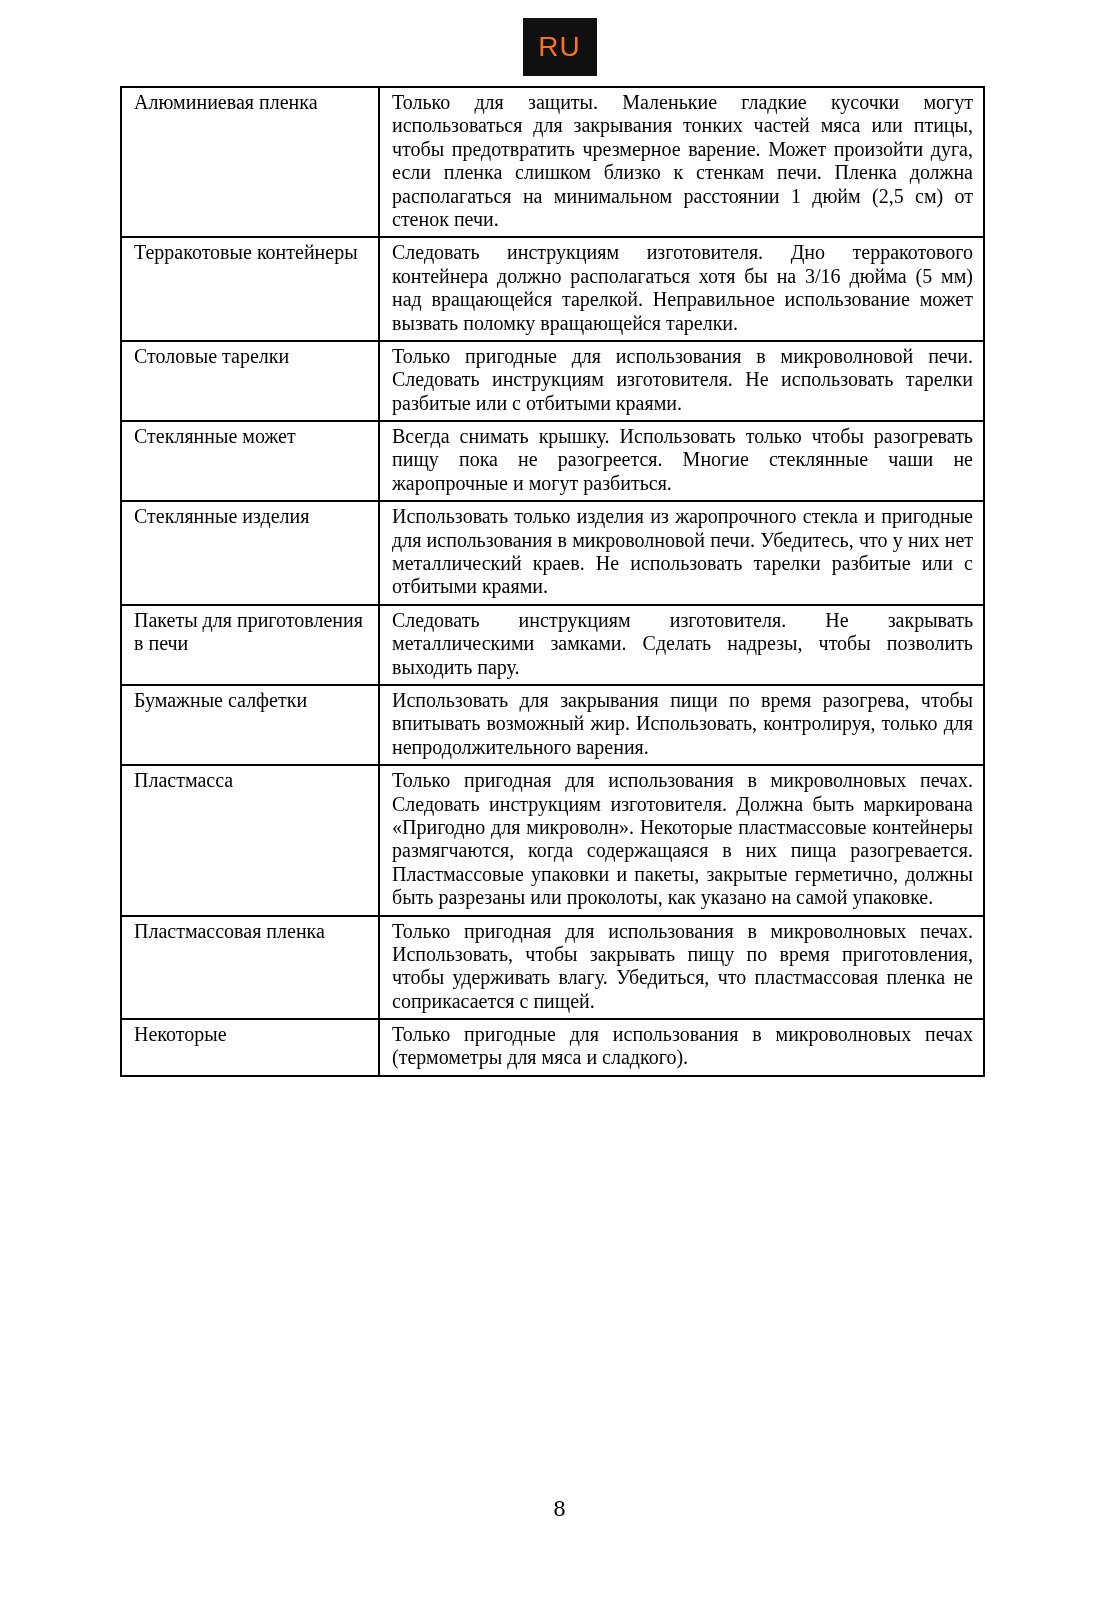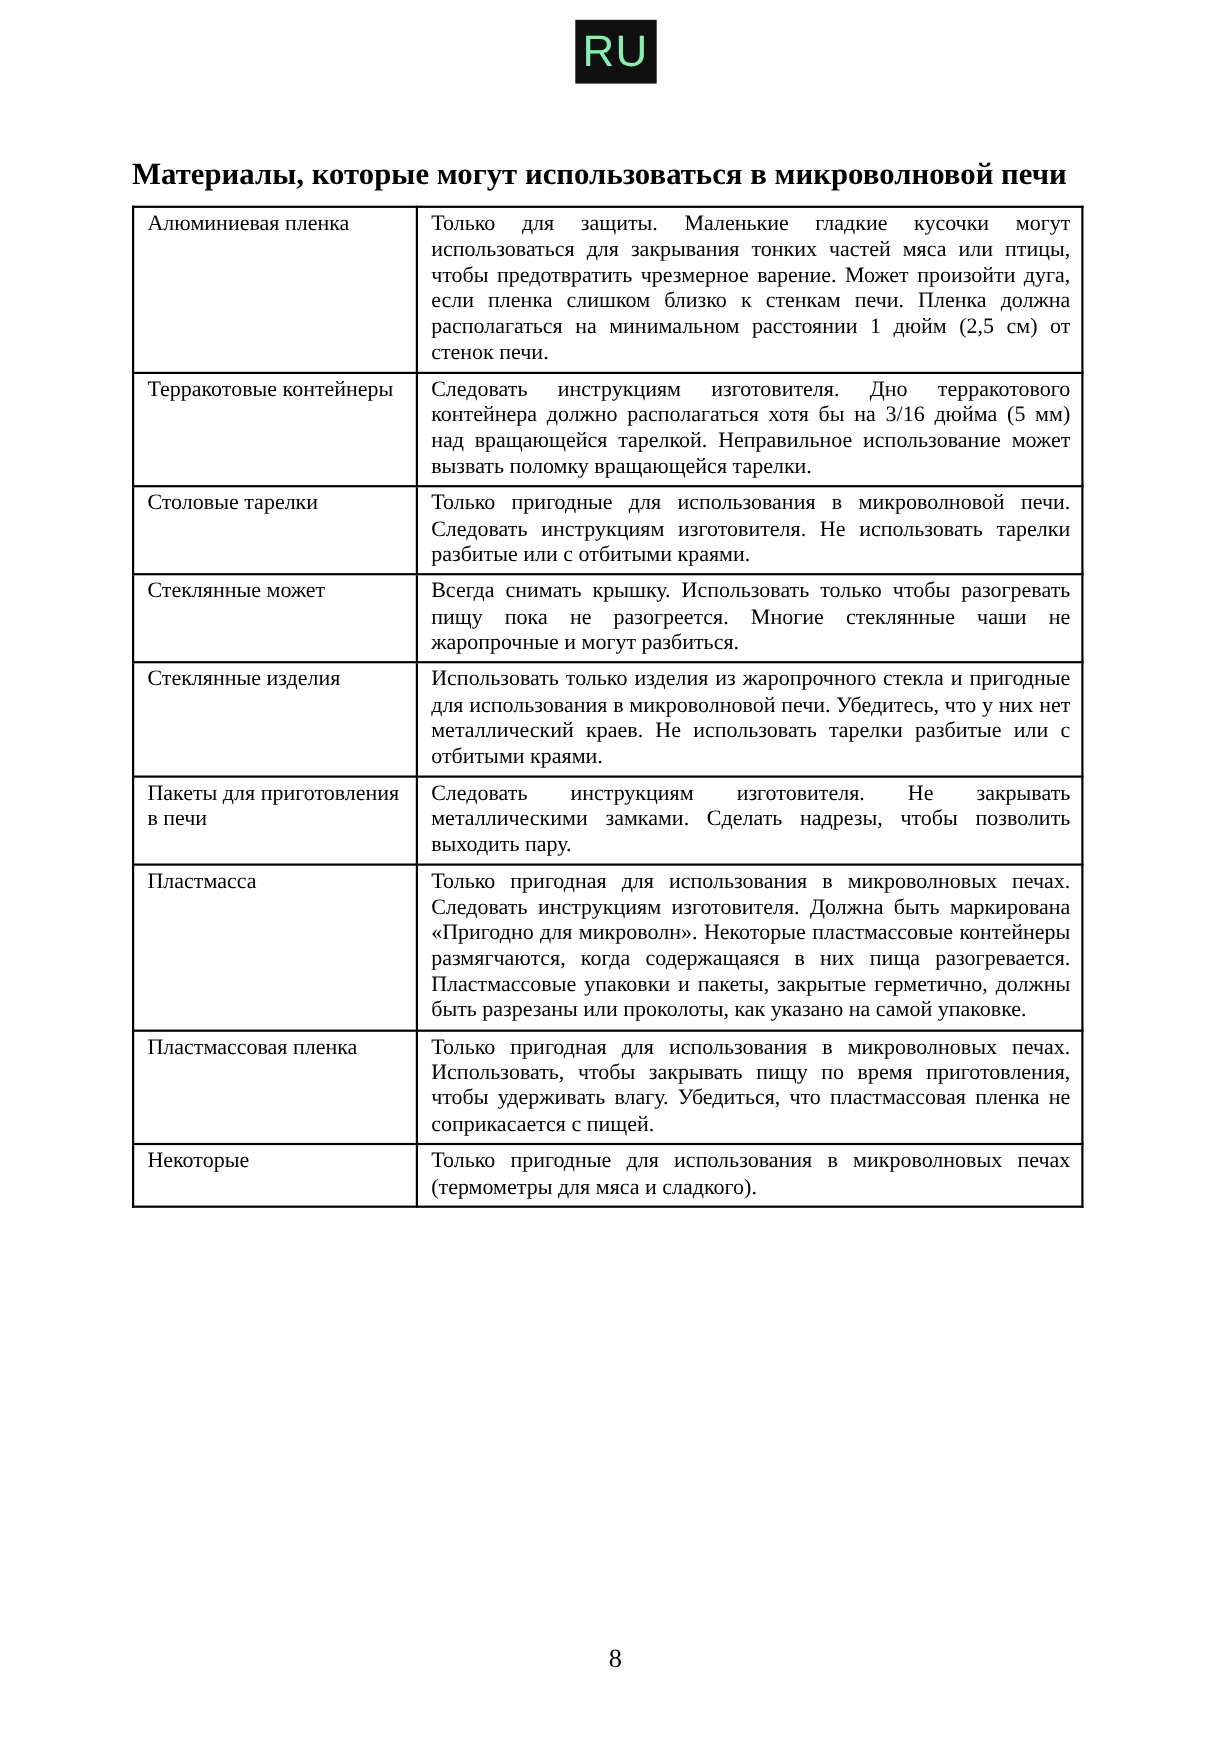--- a/index.html
+++ b/index.html
@@ -17,26 +17,26 @@
   .badge-row {
     width: 100%;
     padding-top: 18px;
     display: flex;
     justify-content: center;
   }
   .lang-badge {
     width: 74px;
     height: 58px;
     background: #101010;
-    color: #86efac;
+    color: #f97316;
     display: flex;
     align-items: center;
     justify-content: center;
     font-family: "Liberation Sans", "DejaVu Sans", sans-serif;
-    font-size: 40px;
+    font-size: 28px;
     letter-spacing: 1px;
   }
   .content {
     padding: 0 134px 0 120px;
   }
   .doc-title {
     margin-top: 64px;
     font-size: 28px;
     font-weight: bold;
     line-height: 1.33;
@@ -74,21 +74,20 @@
 </head>
 <body>
 
 <div class="badge-row">
   <div class="lang-badge">
     <span>RU</span>
   </div>
 </div>
 
 <div class="content">
-  <h1 class="doc-title">Материалы, которые могут использоваться в микроволновой печи</h1>
 
   <table class="materials-table">
     <tbody id="table-body">
   <tr>
     <td class="material-cell">Алюминиевая пленка</td>
     <td class="desc-cell">Только для защиты. Маленькие гладкие кусочки могут использоваться для закрывания тонких частей мяса или птицы, чтобы предотвратить чрезмерное варение. Может произойти дуга, если пленка слишком близко к стенкам печи. Пленка должна располагаться на минимальном расстоянии 1 дюйм (2,5 см) от стенок печи.</td>
   </tr>
 
   <tr>
     <td class="material-cell">Терракотовые контейнеры</td>
@@ -109,20 +108,24 @@
     <td class="material-cell">Стеклянные изделия</td>
     <td class="desc-cell">Использовать только изделия из жаропрочного стекла и пригодные для использования в микроволновой печи. Убедитесь, что у них нет металлический краев. Не использовать тарелки разбитые или с отбитыми краями.</td>
   </tr>
 
   <tr>
     <td class="material-cell">Пакеты для приготовления в печи</td>
     <td class="desc-cell">Следовать инструкциям изготовителя. Не закрывать металлическими замками. Сделать надрезы, чтобы позволить выходить пару.</td>
   </tr>
 
 
+  <tr>
+    <td class="material-cell">Бумажные салфетки</td>
+    <td class="desc-cell">Использовать для закрывания пищи по время разогрева, чтобы впитывать возможный жир. Использовать, контролируя, только для непродолжительного варения.</td>
+  </tr>
 
 
   <tr>
     <td class="material-cell">Пластмасса</td>
     <td class="desc-cell">Только пригодная для использования в микроволновых печах. Следовать инструкциям изготовителя. Должна быть маркирована «Пригодно для микроволн». Некоторые пластмассовые контейнеры размягчаются, когда содержащаяся в них пища разогревается. Пластмассовые упаковки и пакеты, закрытые герметично, должны быть разрезаны или проколоты, как указано на самой упаковке.</td>
   </tr>
 
   <tr>
     <td class="material-cell">Пластмассовая пленка</td>
     <td class="desc-cell">Только пригодная для использования в микроволновых печах. Использовать, чтобы закрывать пищу по время приготовления, чтобы удерживать влагу. Убедиться, что пластмассовая пленка не соприкасается с пищей.</td>

